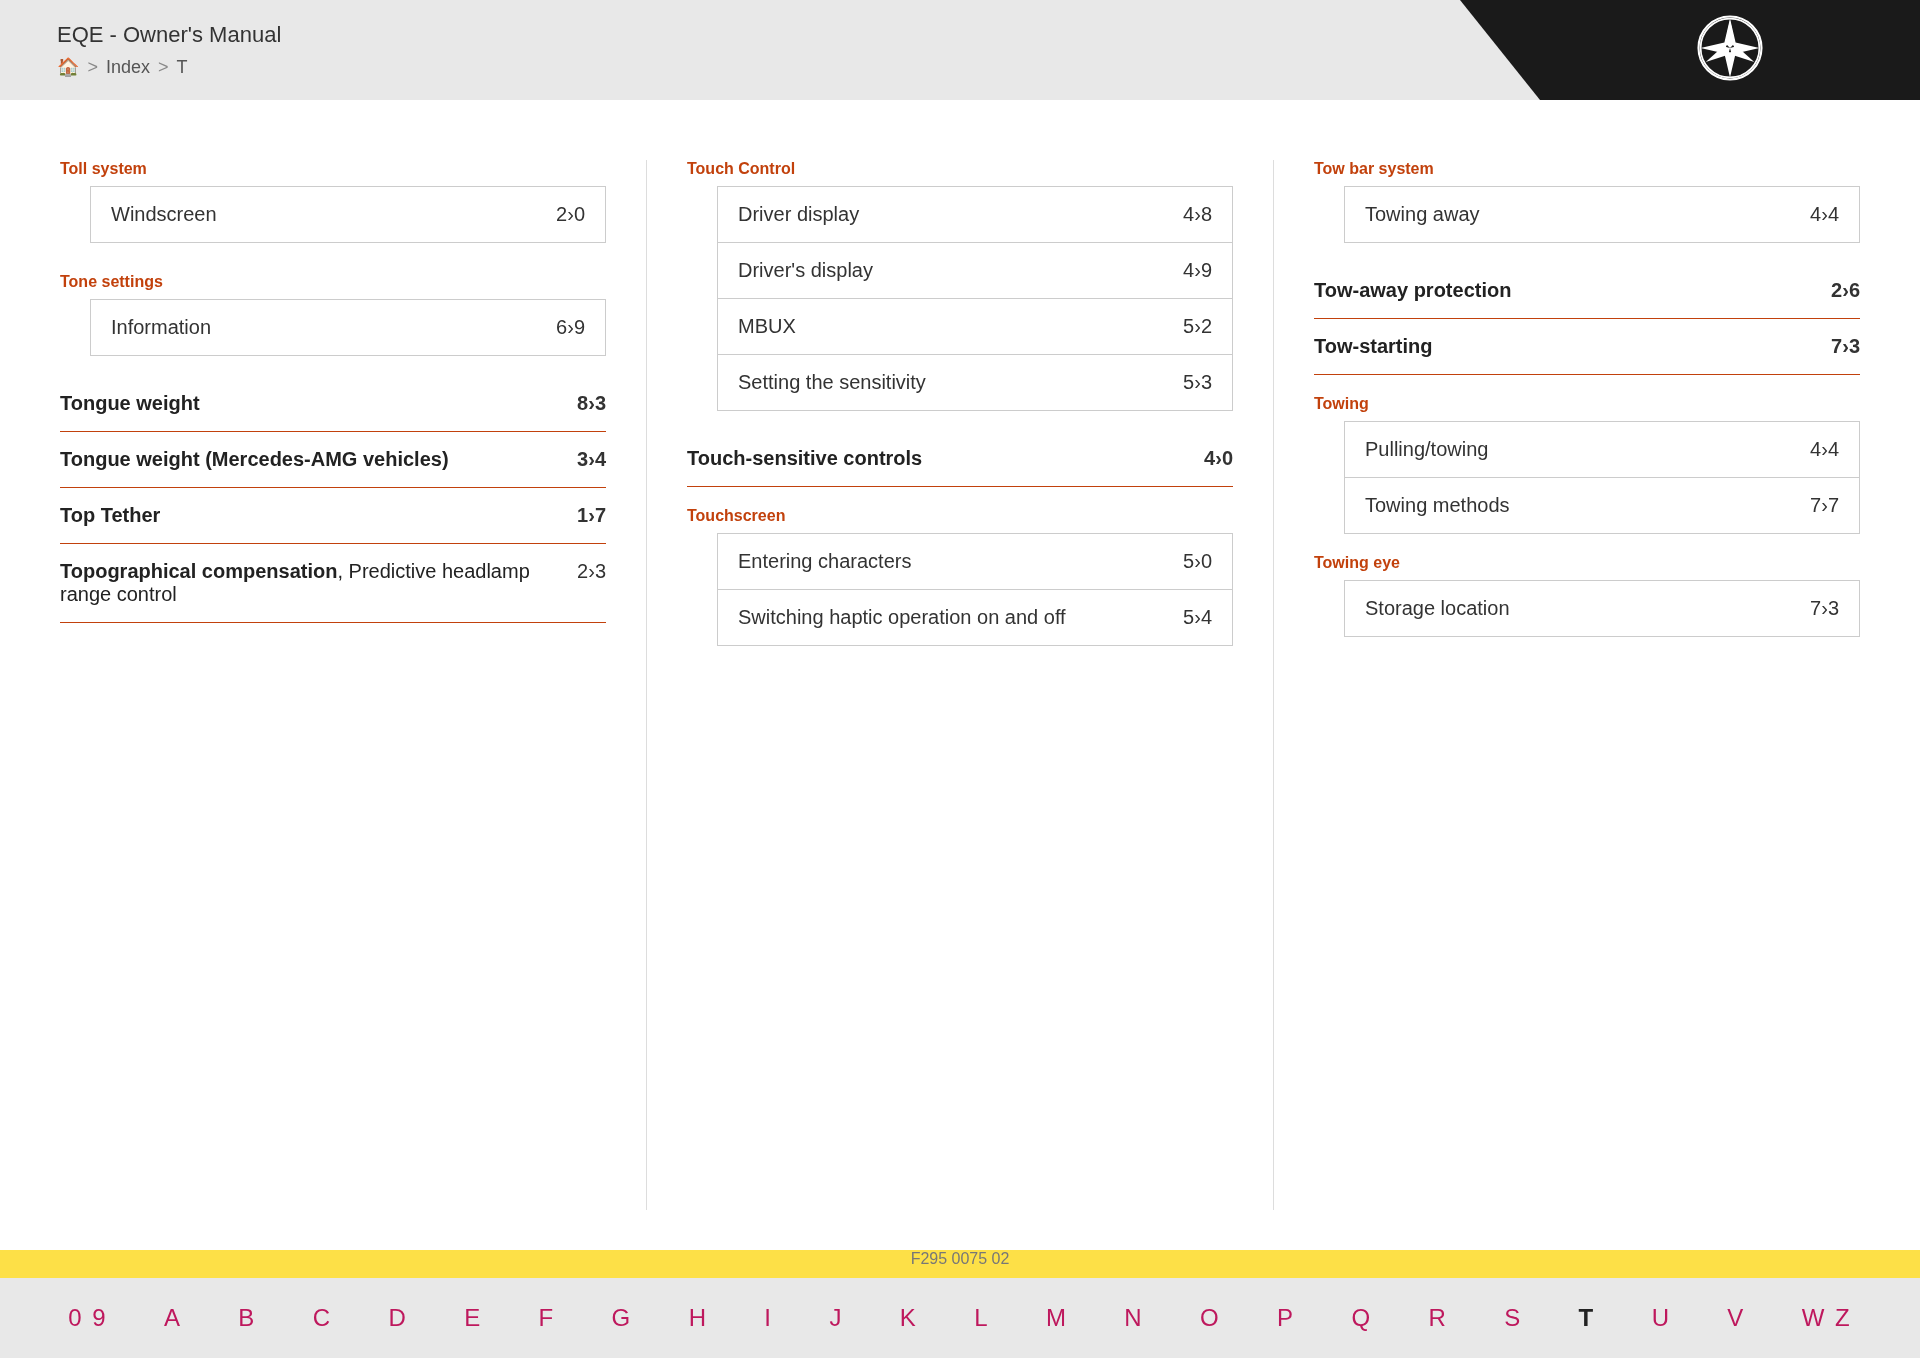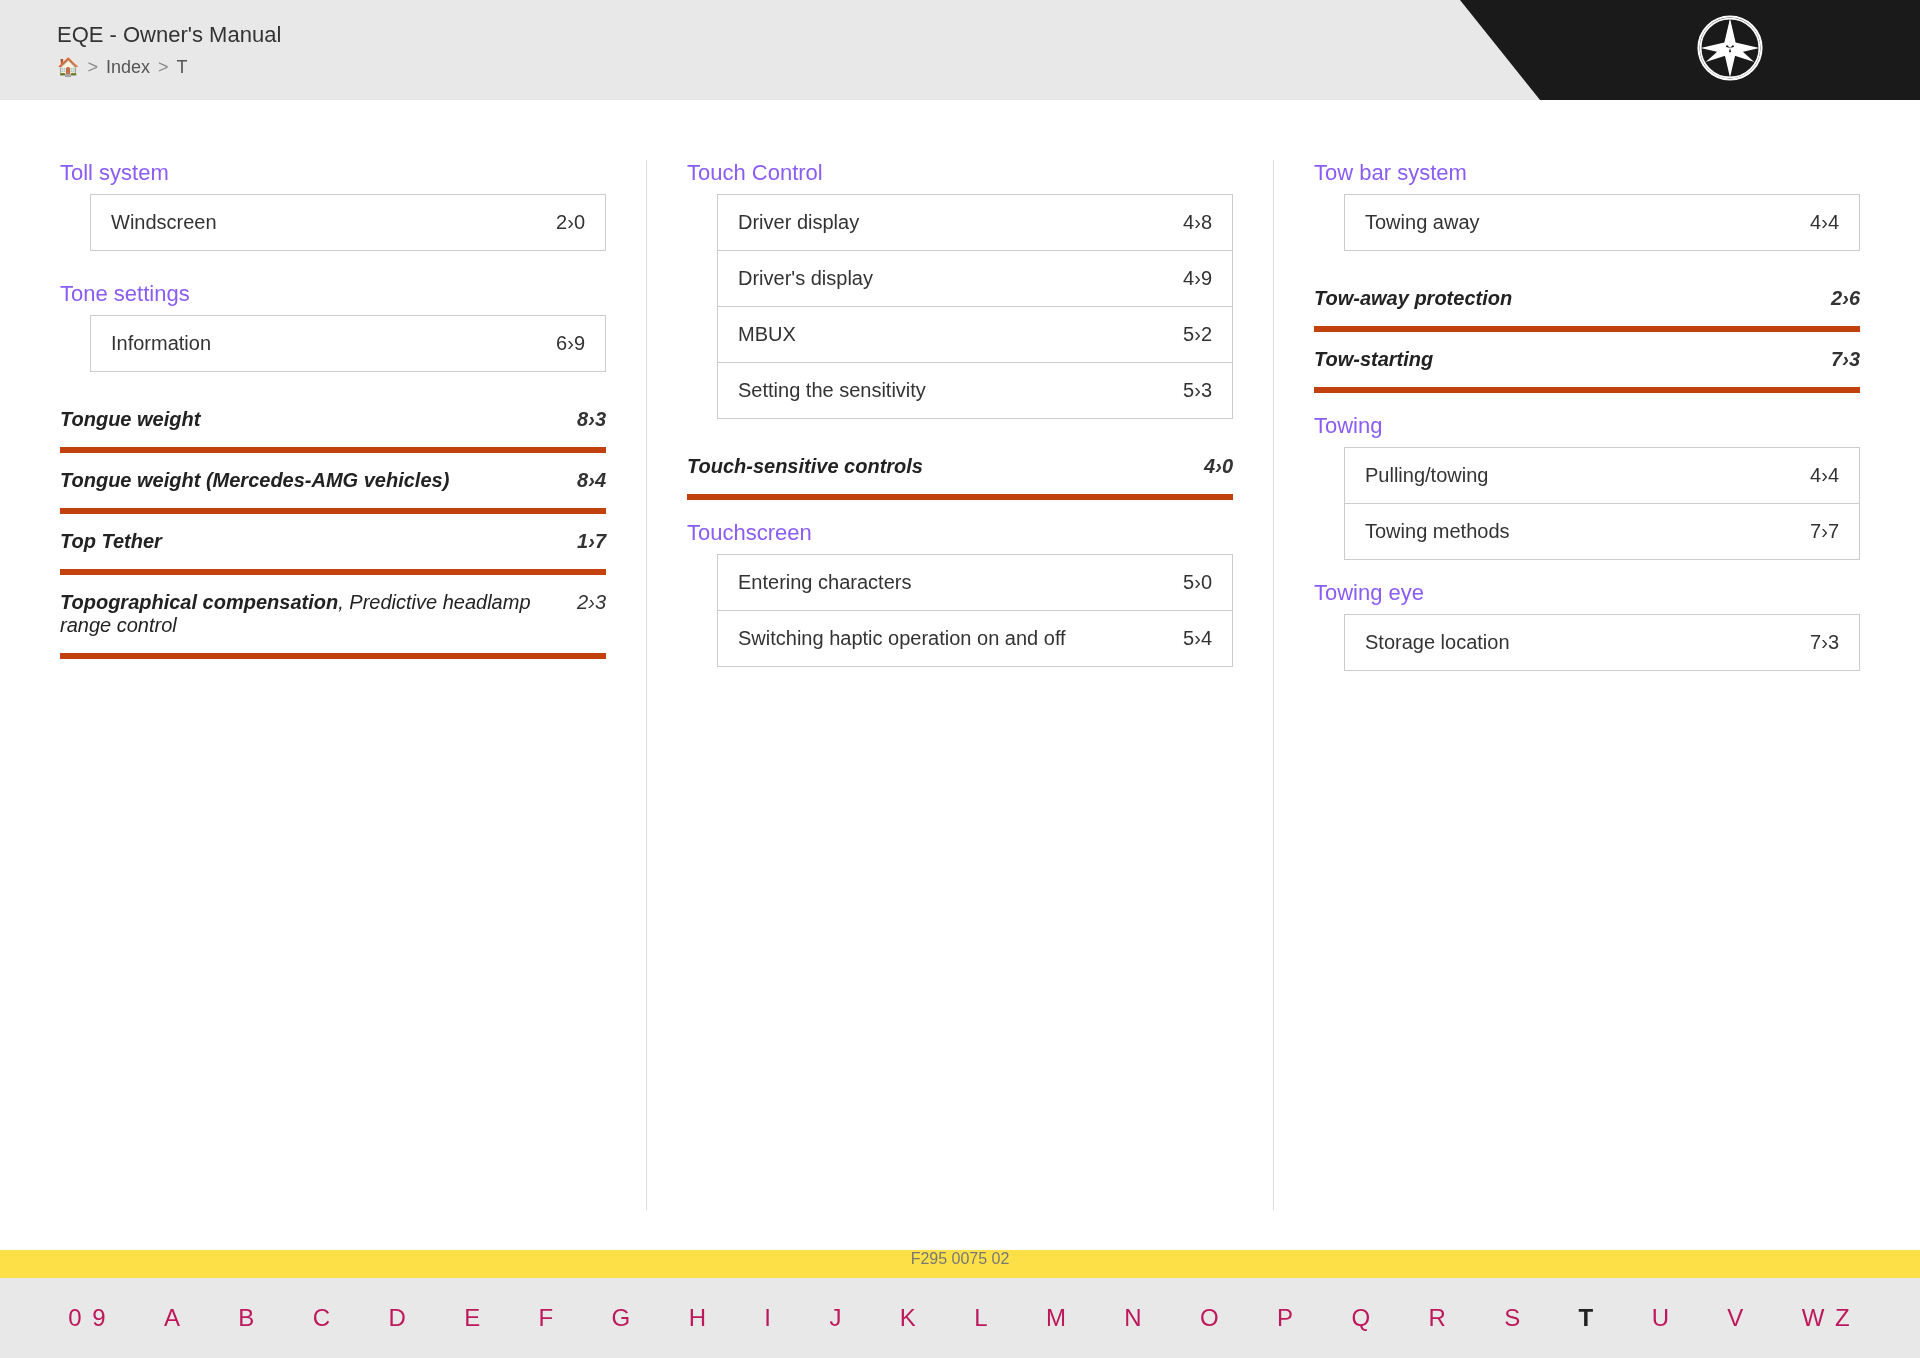--- a/index.html
+++ b/index.html
@@ -88,23 +88,23 @@
       margin-right: 40px;
     }
     .column:last-child {
       border-right: none;
       padding-right: 0;
       margin-right: 0;
     }
 
     
     .section-title {
-      font-weight: normal;
-      font-size: 22px;
-      color: #8b5cf6;
+      font-weight: bold;
+      font-size: 16px;
+      color: #c2410c;
       margin-bottom: 8px;
       margin-top: 30px;
     }
     .section-title:first-child {
       margin-top: 0;
     }
 
     .page-num {
       font-size: 20px;
       color: #333;
@@ -131,22 +131,21 @@
     }
 
     
     .top-level-row {
       display: flex;
       justify-content: space-between;
       align-items: flex-start;
       padding: 16px 0;
       font-size: 20px;
       color: #222;
-      border-bottom: 6px solid #c2410c;
-      font-style: italic;
+      border-bottom: 1px solid #c2410c;
     }
     .top-level-row.bold-text {
       font-weight: bold;
     }
 
     .row-label { flex: 1; }
 
     
     .alpha-nav {
       background: #e8e8e8;
@@ -237,21 +236,21 @@
         </div>
       </div>
 
       <div class="top-level-row bold-text">
         <span class="row-label">Tongue weight</span>
         <span class="page-num">8›3</span>
       </div>
 
       <div class="top-level-row bold-text">
         <span class="row-label">Tongue weight (Mercedes-AMG vehicles)</span>
-        <span class="page-num">8›4</span>
+        <span class="page-num">3›4</span>
       </div>
 
       <div class="top-level-row bold-text">
         <span class="row-label">Top Tether</span>
         <span class="page-num">1›7</span>
       </div>
 
       <div class="top-level-row">
         <span class="row-label"><strong>Topographical compensation</strong>, Predictive headlamp range control</span>
         <span class="page-num">2›3</span>

